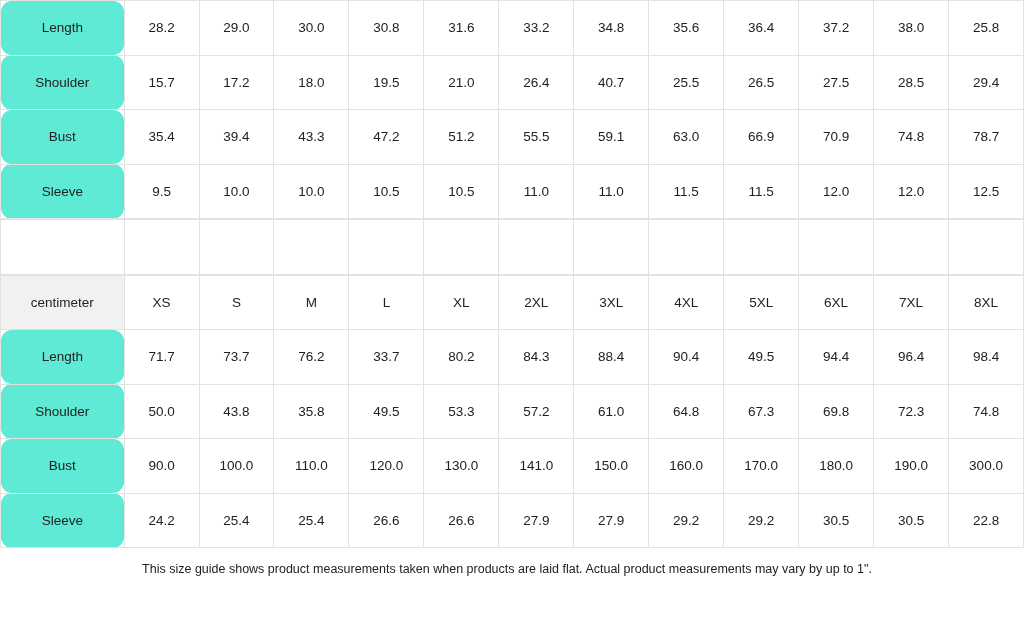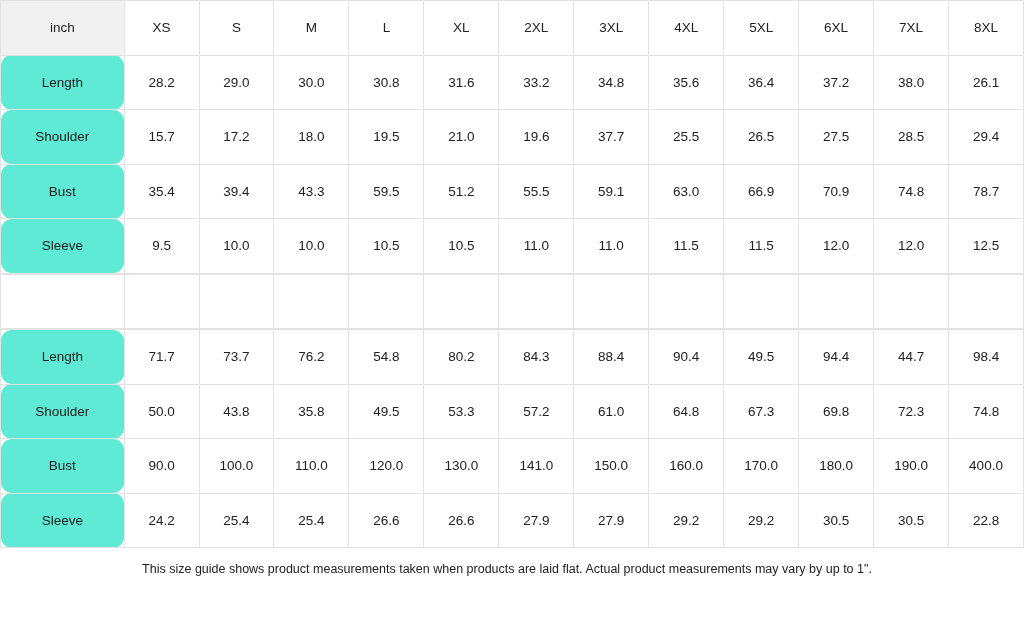--- a/index.html
+++ b/index.html
@@ -88,74 +88,59 @@
       <col class="val-col">
         <col class="val-col">
         <col class="val-col">
         <col class="val-col">
       <col class="val-col">
         <col class="val-col">
         <col class="val-col">
         <col class="val-col">
     </colgroup>
     <tbody>
-      <tr class="header-row">
-        <td class="unit-cell">inch</td>
-        <td>XS</td>
-        <td>S</td>
-        <td>M</td>
-        <td>L</td>
-        <td>XL</td>
-        <td>2XL</td>
-        <td>3XL</td>
-        <td>4XL</td>
-        <td>5XL</td>
-        <td>6XL</td>
-        <td>7XL</td>
-        <td>8XL</td>
-      </tr>
 
       <tr>
         <td class="row-label">Length</td>
         <td>28.2</td>
         <td>29.0</td>
         <td>30.0</td>
         <td>30.8</td>
         <td>31.6</td>
         <td>33.2</td>
         <td>34.8</td>
         <td>35.6</td>
         <td>36.4</td>
         <td>37.2</td>
         <td>38.0</td>
-        <td>26.1</td>
+        <td>25.8</td>
       </tr>
 
       <tr>
         <td class="row-label">Shoulder</td>
         <td>15.7</td>
         <td>17.2</td>
         <td>18.0</td>
         <td>19.5</td>
         <td>21.0</td>
-        <td>19.6</td>
-        <td>37.7</td>
+        <td>26.4</td>
+        <td>40.7</td>
         <td>25.5</td>
         <td>26.5</td>
         <td>27.5</td>
         <td>28.5</td>
         <td>29.4</td>
       </tr>
 
       <tr>
         <td class="row-label">Bust</td>
         <td>35.4</td>
         <td>39.4</td>
         <td>43.3</td>
-        <td>59.5</td>
+        <td>47.2</td>
         <td>51.2</td>
         <td>55.5</td>
         <td>59.1</td>
         <td>63.0</td>
         <td>66.9</td>
         <td>70.9</td>
         <td>74.8</td>
         <td>78.7</td>
       </tr>
 
@@ -222,34 +207,49 @@
       <col class="val-col">
         <col class="val-col">
         <col class="val-col">
         <col class="val-col">
       <col class="val-col">
         <col class="val-col">
         <col class="val-col">
         <col class="val-col">
     </colgroup>
     <tbody>
+      <tr class="header-row">
+        <td class="unit-cell">centimeter</td>
+        <td>XS</td>
+        <td>S</td>
+        <td>M</td>
+        <td>L</td>
+        <td>XL</td>
+        <td>2XL</td>
+        <td>3XL</td>
+        <td>4XL</td>
+        <td>5XL</td>
+        <td>6XL</td>
+        <td>7XL</td>
+        <td>8XL</td>
+      </tr>
 
       <tr>
         <td class="row-label">Length</td>
         <td>71.7</td>
         <td>73.7</td>
         <td>76.2</td>
-        <td>54.8</td>
+        <td>33.7</td>
         <td>80.2</td>
         <td>84.3</td>
         <td>88.4</td>
         <td>90.4</td>
         <td>49.5</td>
         <td>94.4</td>
-        <td>44.7</td>
+        <td>96.4</td>
         <td>98.4</td>
       </tr>
 
       <tr>
         <td class="row-label">Shoulder</td>
         <td>50.0</td>
         <td>43.8</td>
         <td>35.8</td>
         <td>49.5</td>
         <td>53.3</td>
@@ -268,21 +268,21 @@
         <td>100.0</td>
         <td>110.0</td>
         <td>120.0</td>
         <td>130.0</td>
         <td>141.0</td>
         <td>150.0</td>
         <td>160.0</td>
         <td>170.0</td>
         <td>180.0</td>
         <td>190.0</td>
-        <td>400.0</td>
+        <td>300.0</td>
       </tr>
 
       <tr>
         <td class="row-label">Sleeve</td>
         <td>24.2</td>
         <td>25.4</td>
         <td>25.4</td>
         <td>26.6</td>
         <td>26.6</td>
         <td>27.9</td>

